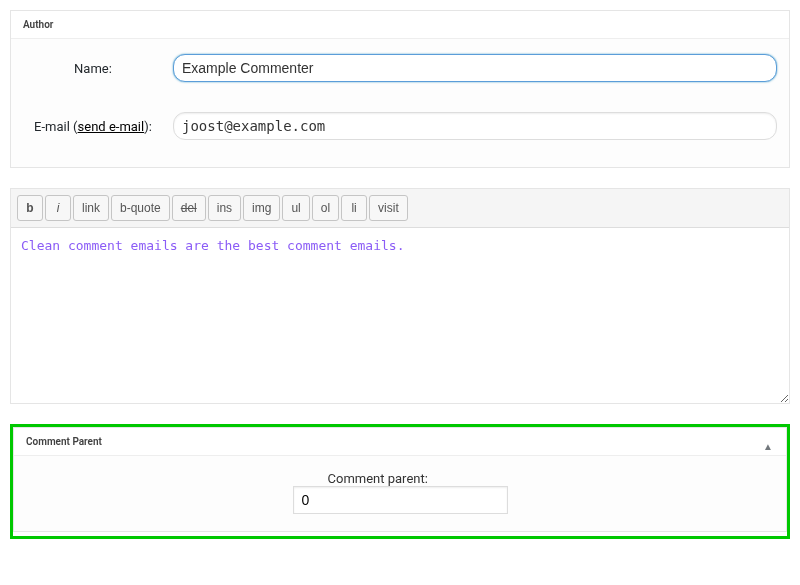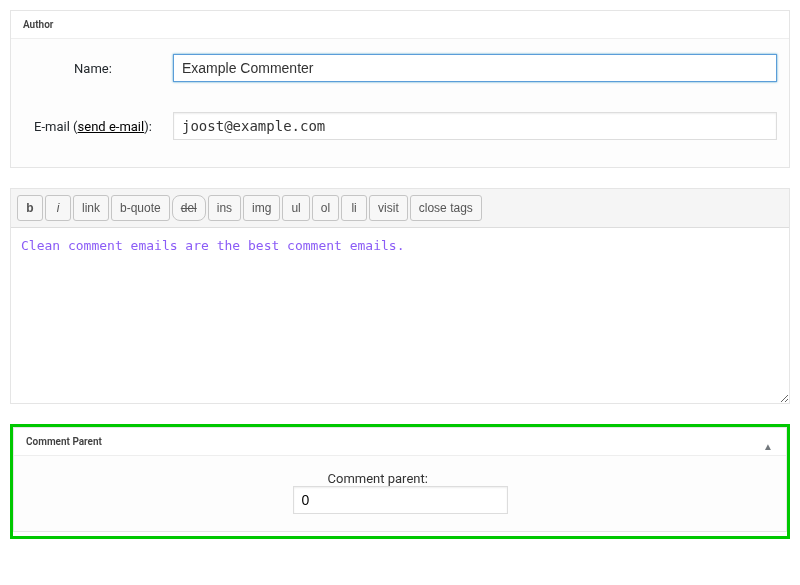--- a/index.html
+++ b/index.html
@@ -59,21 +59,21 @@
   }
   table.form-table td {
     padding: 15px 0;
     vertical-align: middle;
   }
   input.regular-text {
     width: 100%;
     font-size: 14px;
     padding: 5px 8px;
     border: 1px solid #ddd;
-    border-radius: 0;
+    border-radius: 12px;
     background: #fff;
     color: #333;
     box-shadow: inset 0 1px 2px rgba(0,0,0,.07);
   }
   input.regular-text.code {
     font-family: Consolas, Monaco, monospace;
   }
   input.focused {
     border: 1px solid #5b9dd9;
     outline: none;
@@ -175,28 +175,27 @@
     </table>
   </div>
 </div>
 
 <div class="editor-wrap">
   <div class="quicktags-toolbar" id="qt-toolbar">
       <button type="button" class="ed_button" style="font-weight: bold;">b</button>
       <button type="button" class="ed_button" style="font-style: italic;">i</button>
       <button type="button" class="ed_button">link</button>
       <button type="button" class="ed_button">b-quote</button>
-      <button type="button" class="ed_button" style="text-decoration: line-through; border-radius: 8px;">del</button>
+      <button type="button" class="ed_button" style="text-decoration: line-through;">del</button>
       <button type="button" class="ed_button">ins</button>
       <button type="button" class="ed_button">img</button>
       <button type="button" class="ed_button">ul</button>
       <button type="button" class="ed_button">ol</button>
       <button type="button" class="ed_button">li</button>
       <button type="button" class="ed_button">visit</button>
-      <button type="button" class="ed_button">close tags</button>
     </div>
   <textarea class="wp-editor-area" style="">Clean comment emails are the best comment emails.</textarea>
 </div>
 
 <div class="highlight-box">
   <div class="postbox">
     <div class="handlediv">
       <span class="tri">▲</span>
     </div>
     <h2 class="hndle">Comment Parent</h2>

